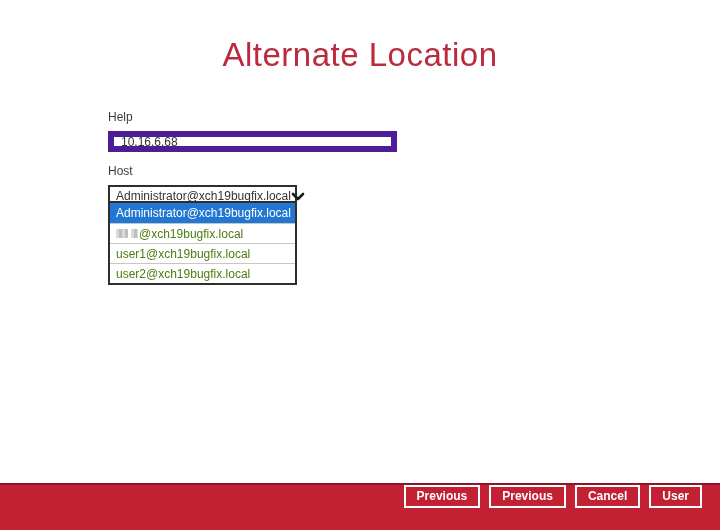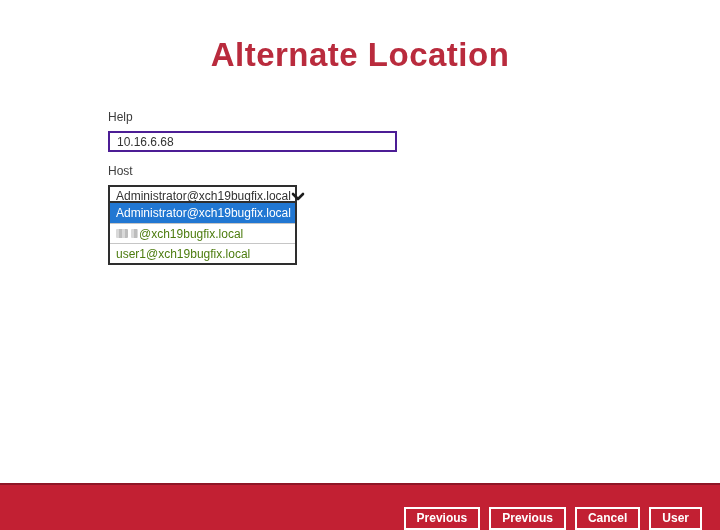--- a/index.html
+++ b/index.html
@@ -10,37 +10,37 @@
     overflow: hidden;
     position: relative;
   }
   .page { position: relative; width: 720px; height: 530px; }
 
   .page-title {
     position: absolute;
     top: 36px; left: 0; width: 720px;
     text-align: center;
     font-size: 33px;
-    font-weight: 700;
+    font-weight: 400;
     letter-spacing: 0.5px;
     color: #b92b3d;
   }
 
   .form-area { position: absolute; left: 108px; top: 110px; }
 
   .field-label {
     font-size: 12px;
     color: #3d3d3d;
     margin-bottom: 7px;
   }
 
   .host-input {
     display: block;
     width: 289px; height: 21px;
-    border: 2px solid #4c1d95;
+    border: 6px solid #4c1d95;
     background: #ffffff;
     font-family: "Liberation Sans", sans-serif;
     font-size: 12px;
     color: #333333;
     padding: 0 7px;
     outline: none;
     margin-bottom: 12px;
   }
 
   .select-box {
@@ -99,21 +99,21 @@
   .redacted i.seg1 { width: 12px; margin-right: 3px; }
   .redacted i.seg2 { width: 7px; }
 
   .footer-bar {
     position: absolute;
     left: 0; bottom: 0;
     width: 720px; height: 47px;
     background: #c22033;
     border-top: 2px solid #8e1626;
     display: flex;
-    align-items: flex-end;
+    align-items: flex-start;
     justify-content: flex-end;
     padding-right: 18px;
   }
   .footer-btn {
     height: 23px;
     margin-left: 9px;
     padding: 0 11px;
     background: transparent;
     border: 2px solid #ffffff;
     color: #ffffff;
@@ -147,20 +147,21 @@
         </svg>
       </span>
     </div>
 
     <div class="dropdown-list">
       <div class="dropdown-item highlighted">Administrator@xch19bugfix.local</div>
       <div class="dropdown-item">
         <span class="redacted"><i class="seg1"></i><i class="seg2"></i></span><span>@xch19bugfix.local</span>
       </div>
       <div class="dropdown-item">user1@xch19bugfix.local</div>
+      <div class="dropdown-item">user2@xch19bugfix.local</div>
     </div>
 
   </div>
 
   <div class="footer-bar">
     <button class="footer-btn">Previous</button>
     <button class="footer-btn">Previous</button>
     <button class="footer-btn">Cancel</button>
     <button class="footer-btn">User</button>
   </div>

